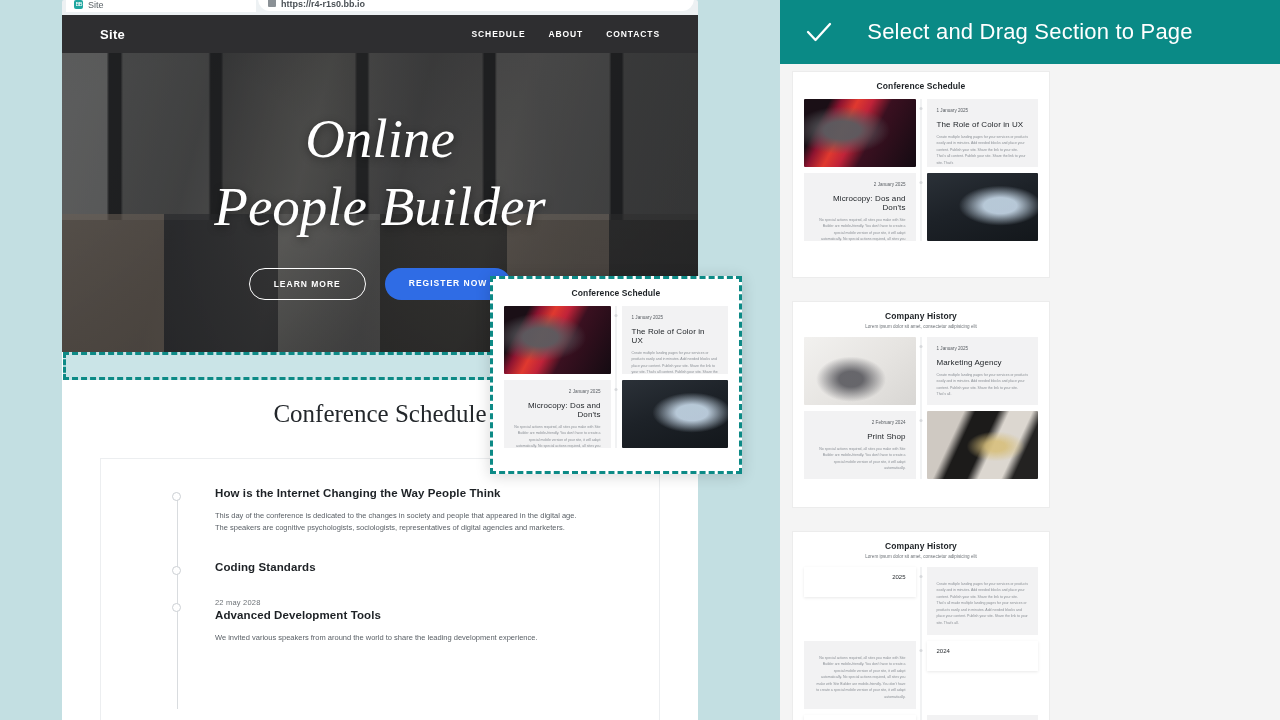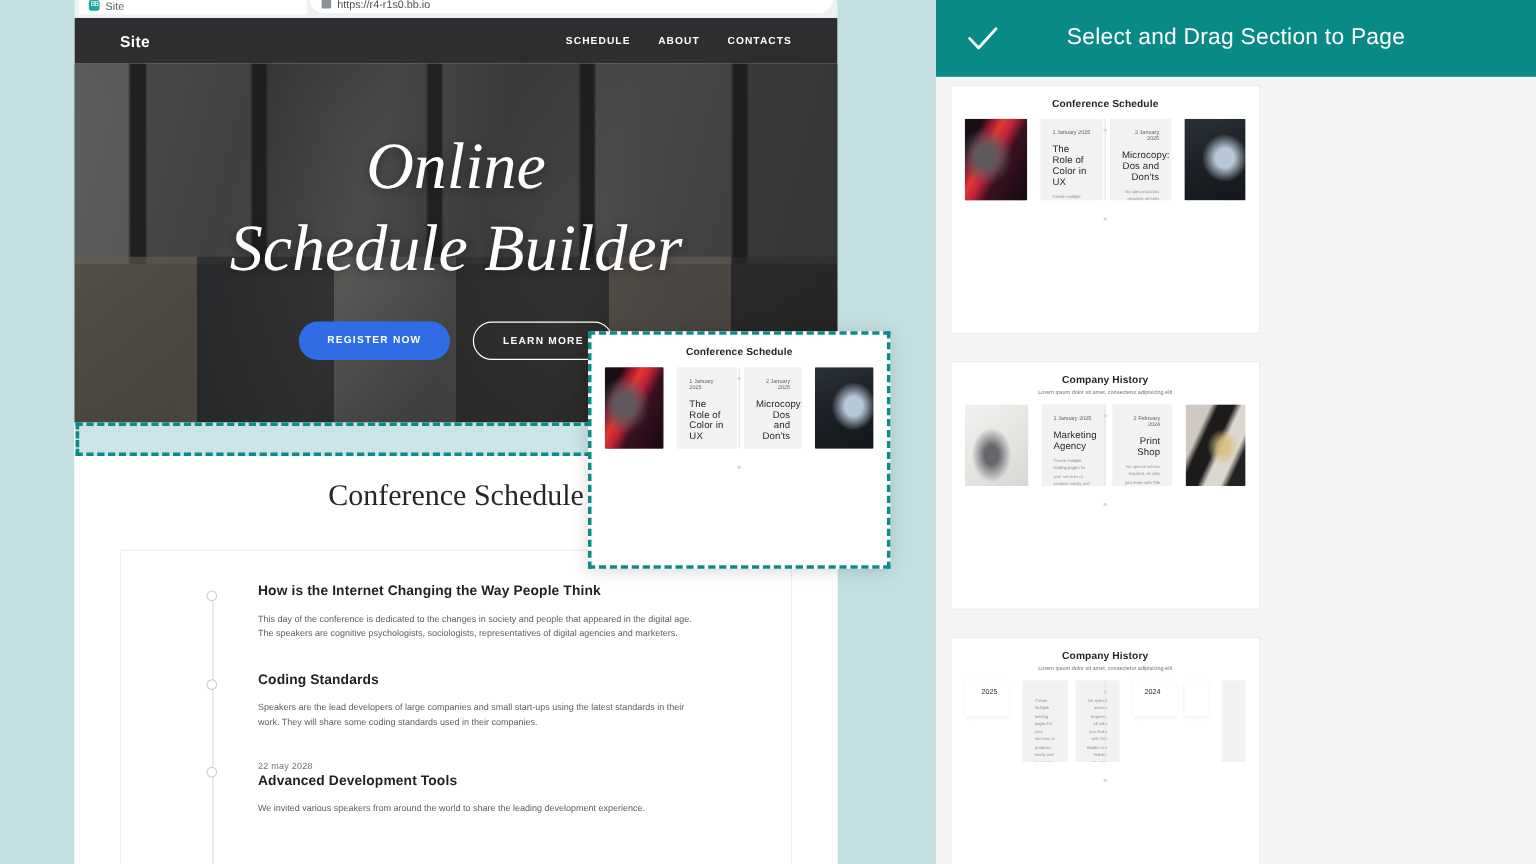--- a/index.html
+++ b/index.html
@@ -42,21 +42,21 @@
   }
   #browser-url {
     position: absolute; left: 196px; top: -13px; width: 436px; height: 24px;
     background: #ffffff; border-radius: 12px;
     display: flex; align-items: flex-end; gap: 5px; padding: 0 10px 2px 10px;
   }
   #browser-url .lock-ico {
     width: 8px; height: 8px; background: #8b9196; border-radius: 1px;
     flex: 0 0 auto; margin-bottom: 2px;
   }
-  #browser-url .url-text { font-size: 9px; color: #4a5055; white-space: nowrap; }
+  #browser-url .url-text { font-size: 9px; color: #4a5055; white-space: nowrap; font-weight: bold; }
 
   
   #site-preview {
     position: absolute; left: 62px; top: 15px; width: 636px; height: 705px;
     background: #ffffff; overflow: hidden;
   }
 
   
   .site-nav {
     height: 38px; background: #2e2e30;
@@ -175,21 +175,21 @@
   
   .mini { background: #fff; width: 100%; height: 100%; padding: 9px 11px; }
   .mini-title {
     text-align: center; font-size: 8.5px; font-weight: bold;
     color: #1d2125; letter-spacing: .1px; margin-bottom: 8px;
   }
   .mini-sub {
     text-align: center; font-size: 4.6px; color: #6f7479;
     margin: -5px 0 8px 0;
   }
-  .mini-grid { position: relative; display: flex; flex-direction: row; gap: 6px; }
+  .mini-grid { position: relative; display: flex; flex-direction: column; gap: 6px; }
   .mini-axis {
     position: absolute; left: 50%; top: 0; bottom: 0; width: 1px;
     background: #e3e5e8; transform: translateX(-.5px);
   }
   .mini-row { display: flex; gap: 11px; }
   .mini-cell { width: calc(50% - 5.5px); }
   .mini-photo { width: 100%; height: 68px; border-radius: 1px; }
   .mini-box { background: #f2f2f3; padding: 9px 10px; height: 68px; overflow: hidden; }
   .mini-box.right { text-align: right; }
   .mini-date { font-size: 4.6px; color: #585d62; }
@@ -229,21 +229,21 @@
   #right-panel {
     position: absolute; left: 780px; top: 0; width: 500px; height: 720px;
     background: #f4f4f4;
   }
   #panel-header {
     height: 64px; background: #0a8a86; color: #ffffff;
     display: flex; align-items: center;
   }
   #panel-header .chk { margin-left: 22px; width: 34px; height: 34px; cursor: pointer; }
   #panel-header .ttl {
-    flex: 1; text-align: center; font-size: 19px; font-weight: normal;
+    flex: 1; text-align: center; font-size: 22px; font-weight: normal;
     letter-spacing: .2px; margin-right: 56px;
   }
 
   
   #thumb-column {
     position: absolute; left: 0; top: 64px; width: 282px; bottom: 0;
     overflow: hidden; padding: 8px 13px 0 13px;
   }
   .thumb {
     width: 256px; height: 205px; background: #ffffff;
@@ -277,45 +277,44 @@
             <a href="#">ABOUT</a>
             <a href="#">CONTACTS</a>
           </div>
       </div>
 
       <div class="hero">
         <div class="hero-photo"></div>
         <div class="hero-overlay"></div>
         <div class="hero-inner">
           <div class="hero-title">Online</div>
-          <div class="hero-title">Schedule Builder</div>
+          <div class="hero-title">People Builder</div>
           <div class="hero-buttons">
+            <div class="btn btn-ghost">LEARN MORE</div>
             <div class="btn btn-primary">REGISTER NOW</div>
-            <div class="btn btn-ghost">LEARN MORE</div>
           </div>
         </div>
       </div>
 
       <div id="drop-zone"></div>
 
       <div class="page-body">
         <div class="section-title">Conference Schedule</div>
         <div class="timeline-card">
           <div class="tl-wrap">
             <div class="tl-axis"></div>
             <div id="timeline-items">
                 <div class="tl-item">
                   <span class="tl-dot"></span>
                   <div class="tl-head">How is the Internet Changing the Way People Think</div>
                   <div class="tl-text">This day of the conference is dedicated to the changes in society and people that appeared in the digital age. The speakers are cognitive psychologists, sociologists, representatives of digital agencies and marketers.</div>
                 </div>
                 <div class="tl-item">
                   <span class="tl-dot"></span>
                   <div class="tl-head">Coding Standards</div>
-                  <div class="tl-text">Speakers are the lead developers of large companies and small start-ups using the latest standards in their work. They will share some coding standards used in their companies.</div>
                 </div>
                 <div class="tl-item">
                   <span class="tl-dot"></span>
                   <div class="tl-date">22 may 2028</div>
                   <div class="tl-head">Advanced Development Tools</div>
                   <div class="tl-text">We invited various speakers from around the world to share the leading development experience.</div>
                 </div>
               </div>
           </div>
         </div>

